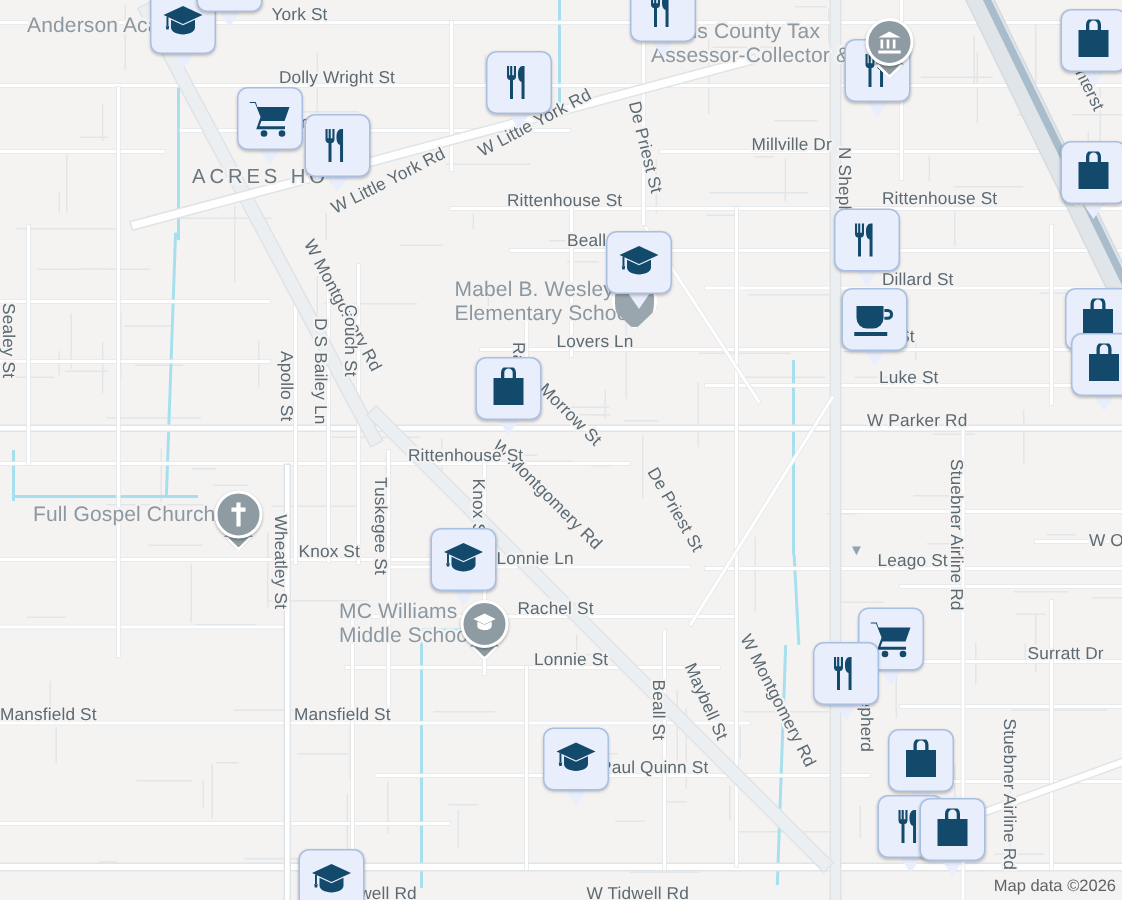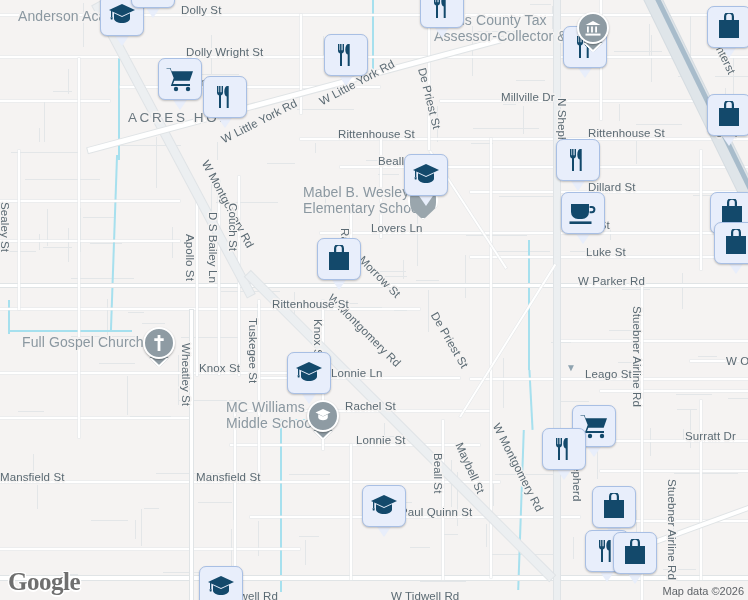--- a/index.html
+++ b/index.html
@@ -327,21 +327,21 @@
   <div class="road arterial" style="left:88px;top:148px;width:430px;height:5px;transform:rotate(-15deg);"></div>
   <div class="road local" style="left:430px;top:150px;width:140px;height:2px;transform:rotate(57deg);"></div>
   <div class="road local" style="left:460px;top:416px;width:180px;height:2px;transform:rotate(-58deg);"></div>
 
   <div class="hwy" style="left:628px;top:-60px;width:330px;height:16px;transform:rotate(64deg);"></div>
   <div class="hwy-core" style="left:631px;top:-58px;width:326px;height:5px;transform:rotate(64deg);"></div>
 
   <div class="road arterial" style="left:600px;top:560px;width:160px;height:4px;transform:rotate(-20deg);"></div>
 
   <div id="street-labels">
-      <div class="lbl" style="left:181px;top:4px;transform:rotate(0deg);">Dolly St</div>
+      <div class="lbl" style="left:181px;top:4px;transform:rotate(0deg);">York St</div>
       <div class="lbl" style="left:186px;top:46px;transform:rotate(0deg);">Dolly Wright St</div>
       <div class="lbl" style="left:320px;top:96px;transform:rotate(-28deg);">W Little York Rd</div>
       <div class="lbl" style="left:222px;top:134px;transform:rotate(-27deg);">W Little York Rd</div>
       <div class="lbl" style="left:422px;top:62px;transform:rotate(76deg);">De Priest St</div>
       <div class="lbl" style="left:501px;top:91px;transform:rotate(0deg);">Millville Dr</div>
       <div class="lbl" style="left:562px;top:92px;transform:rotate(90deg);">N Shephe</div>
       <div class="lbl" style="left:338px;top:128px;transform:rotate(0deg);">Rittenhouse St</div>
       <div class="lbl" style="left:588px;top:127px;transform:rotate(0deg);">Rittenhouse St</div>
       <div class="lbl" style="left:378px;top:155px;transform:rotate(0deg);">Beall</div>
       <div class="lbl" style="left:588px;top:181px;transform:rotate(0deg);">Dillard St</div>
@@ -620,15 +620,14 @@
     <div class="cpin" style="left:307px;top:400px;">
       <div class="pt"></div>
       <div class="circ"></div>
       <svg viewBox="0 0 18 18">
           <path d="M9 2 L1.5 5.6 9 9.2 16.5 5.6 Z"></path>
           <path d="M4.2 7.3 v3.1 c0 1.6 2.2 2.8 4.8 2.8 s4.8 -1.2 4.8 -2.8 V7.3 L9 9.5 Z"></path>
         </svg>
     </div>
     </div>
 
-  <div id="google-logo">Google</div>
   <div id="attribution">Map data ©2026</div>
 </div>
 
 </body></html>

